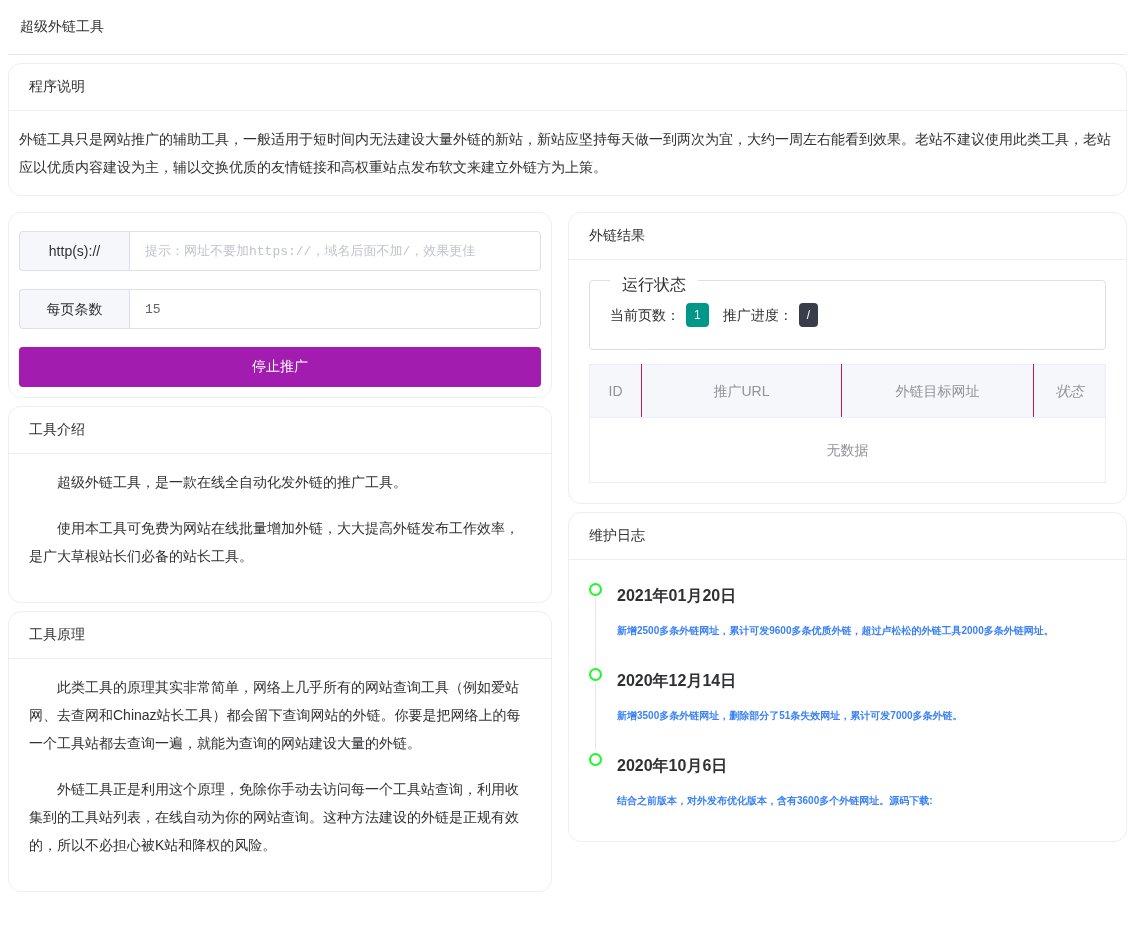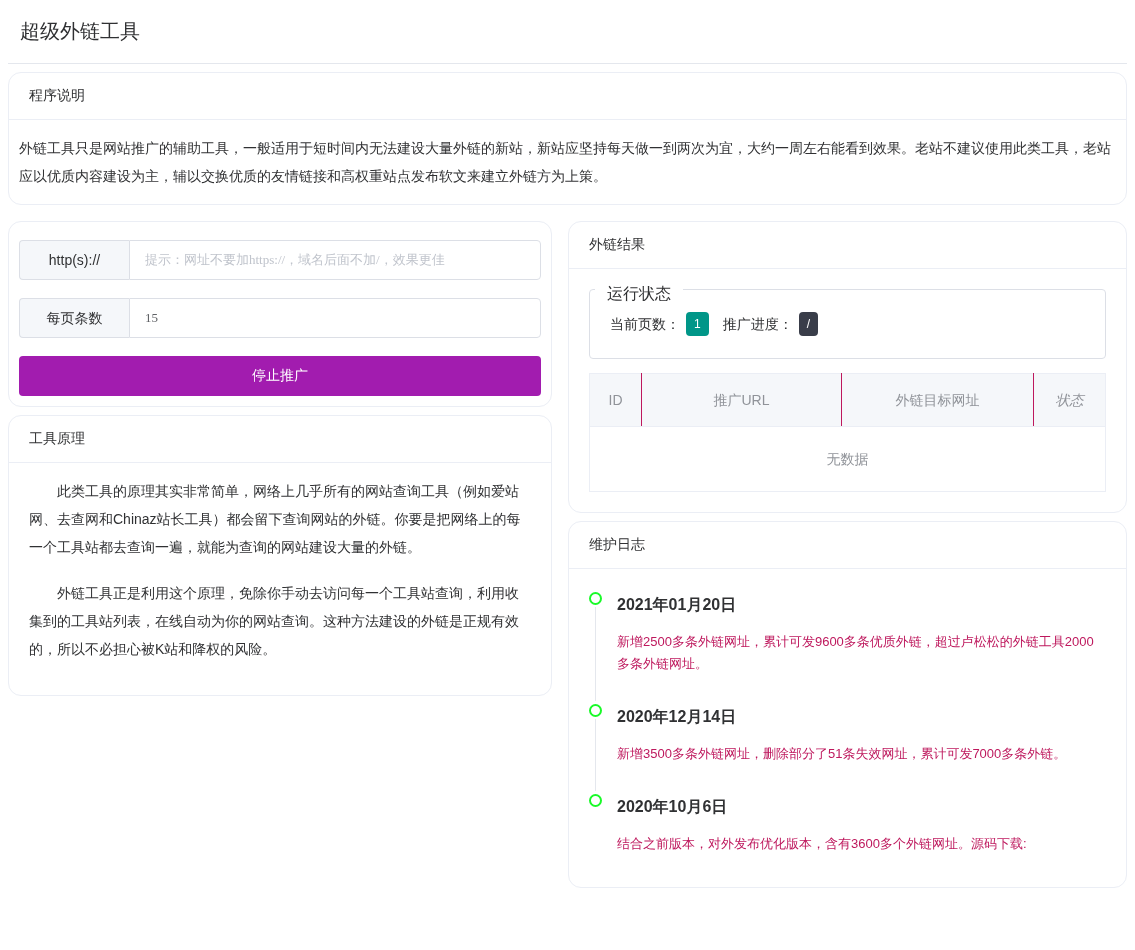--- a/index.html
+++ b/index.html
@@ -1,49 +1,49 @@
 <!DOCTYPE html>
 <html><head>
 <meta charset="utf-8">
 <style>
 * { box-sizing: border-box; margin: 0; padding: 0; }
 body { font-family: -apple-system, BlinkMacSystemFont, "Segoe UI", "Microsoft YaHei", sans-serif; font-size: 14px; color: #303133; background: #fff; width: 1135px; }
-.page-title { font-size: 20px; font-weight: 500; padding: 18px 0 18px 12px; border-bottom: 1px solid #e4e7ed; margin: 0 8px; }
+.page-title { font-size: 14px; font-weight: 500; padding: 18px 0 18px 12px; border-bottom: 1px solid #e4e7ed; margin: 0 8px; }
 .card { background: #fff; border: 1px solid #ebeef5; border-radius: 13px; margin: 8px; overflow: hidden; color: #303133; }
 .card-header { padding: 14px 20px; border-bottom: 1px solid #ebeef5; font-size: 14px; }
 .card-body { padding: 14px 20px; font-size: 14px; line-height: 2; }
 .card-body p { text-indent: 2em; margin-bottom: 18px; }
 .description-card .card-body { padding: 14px 10px; line-height: 2; text-indent: 0; }
 .description-card .card-body .desc-text { }
 .container { display: flex; }
 .col-left { width: 560px; flex-shrink: 0; }
 .col-right { flex: 1; }
 .form-row { display: flex; margin-bottom: 18px; }
 .input-prepend { display: flex; align-items: center; justify-content: center; background: #f5f7fa; border: 1px solid #dcdfe6; border-right: none; border-radius: 4px 0 0 4px; padding: 0 20px; color: #909399; font-size: 14px; min-width: 110px; font-weight: 500; color: #303133; }
-.text-input { flex: 1; height: 40px; padding: 0 15px; border: 1px solid #dcdfe6; border-radius: 0 4px 4px 0; outline: none; font-size: 13px; color: #606266; font-family: Liberation Serif, serif; }
+.text-input { flex: 1; height: 40px; padding: 0 15px; border: 1px solid #dcdfe6; border-radius: 0 4px 4px 0; outline: none; font-size: 13px; color: #606266; font-family: Liberation Mono, monospace; }
 .text-input::placeholder { color: #c0c4cc; }
 .btn-primary { width: 100%; height: 40px; background: #a21caf; color: #fff; border: none; border-radius: 4px; font-size: 14px; cursor: pointer; font-family: inherit; }
 .fieldset { border: 1px solid #dcdfe6; border-radius: 4px; padding: 20px; margin-bottom: 14px; position: relative; }
-.fieldset-legend { position: absolute; top: -12px; left: 5px; background: #fff; padding: 0 12px; font-size: 16px; font-weight: 500; }
+.fieldset-legend { position: absolute; top: -12px; left: 20px; background: #fff; padding: 0 12px; font-size: 16px; font-weight: 500; }
 .status-row { display: flex; align-items: center; gap: 6px; text-align: center; }
 .status-label { font-size: 14px; }
 .tag { display: inline-flex; align-items: center; justify-content: center; background: #009688; color: #fff; border-radius: 4px; padding: 0 8px; height: 24px; font-size: 12px; }
 .tag-dark { background: #393D49; }
 .table { width: 100%; border-collapse: collapse; border: 1px solid #ebeef5; }
 .table th, .table td { padding: 12px 10px; text-align: center; border-bottom: 1px solid #ebeef5; font-size: 14px; }
 .table th { background: #f5f7fa; color: #909399; font-weight: 500; border-right: 1px solid #be185d; }
 .table th:last-child { border-right: none; }
 .empty-row td { color: #909399; padding: 18px; }
 .timeline { position: relative; padding-left: 28px; }
 .timeline-item { position: relative; padding-bottom: 26px; }
 .timeline-node { position: absolute; left: -28px; top: 3px; width: 13px; height: 13px; border: 2px solid #1afa29; border-radius: 50%; background: #fff; }
 .timeline-line { position: absolute; left: -22px; top: 18px; bottom: 0; width: 1px; background: #e4e7ed; }
 .timeline-item:last-child .timeline-line { display: none; }
 .timeline-date { font-size: 16px; font-weight: 600; margin-bottom: 10px; }
-.timeline-content { font-size: 13px; color: #be185d; line-height: 1.7; }
+.timeline-content { font-size: 10px; color: #3b82f6; line-height: 1.7; font-weight: bold; }
 </style>
 </head>
 <body>
 
 <div class="page-title">超级外链工具</div>
 
 <div class="card description-card">
   <div class="card-header">程序说明</div>
   <div class="card-body">
     <span class="desc-text">外链工具只是网站推广的辅助工具，一般适用于短时间内无法建设大量外链的新站，新站应坚持每天做一到两次为宜，大约一周左右能看到效果。老站不建议使用此类工具，老站应以优质内容建设为主，辅以交换优质的友情链接和高权重站点发布软文来建立外链方为上策。</span>
@@ -59,20 +59,27 @@
           <input class="text-input" type="text" placeholder="提示：网址不要加https://，域名后面不加/，效果更佳" style="">
         </div>
         <div class="form-row">
           <div class="input-prepend">每页条数</div>
           <input class="text-input" type="text" value="15" style="">
         </div>
         <button class="btn-primary">停止推广</button>
       </div>
     </div>
 
+    <div class="card">
+      <div class="card-header">工具介绍</div>
+      <div class="card-body">
+        <p>超级外链工具，是一款在线全自动化发外链的推广工具。</p>
+        <p>使用本工具可免费为网站在线批量增加外链，大大提高外链发布工作效率，是广大草根站长们必备的站长工具。</p>
+      </div>
+    </div>
 
     <div class="card">
       <div class="card-header">工具原理</div>
       <div class="card-body">
         <p>此类工具的原理其实非常简单，网络上几乎所有的网站查询工具（例如爱站网、去查网和Chinaz站长工具）都会留下查询网站的外链。你要是把网络上的每一个工具站都去查询一遍，就能为查询的网站建设大量的外链。</p>
         <p>外链工具正是利用这个原理，免除你手动去访问每一个工具站查询，利用收集到的工具站列表，在线自动为你的网站查询。这种方法建设的外链是正规有效的，所以不必担心被K站和降权的风险。</p>
       </div>
     </div>
   </div>
 

